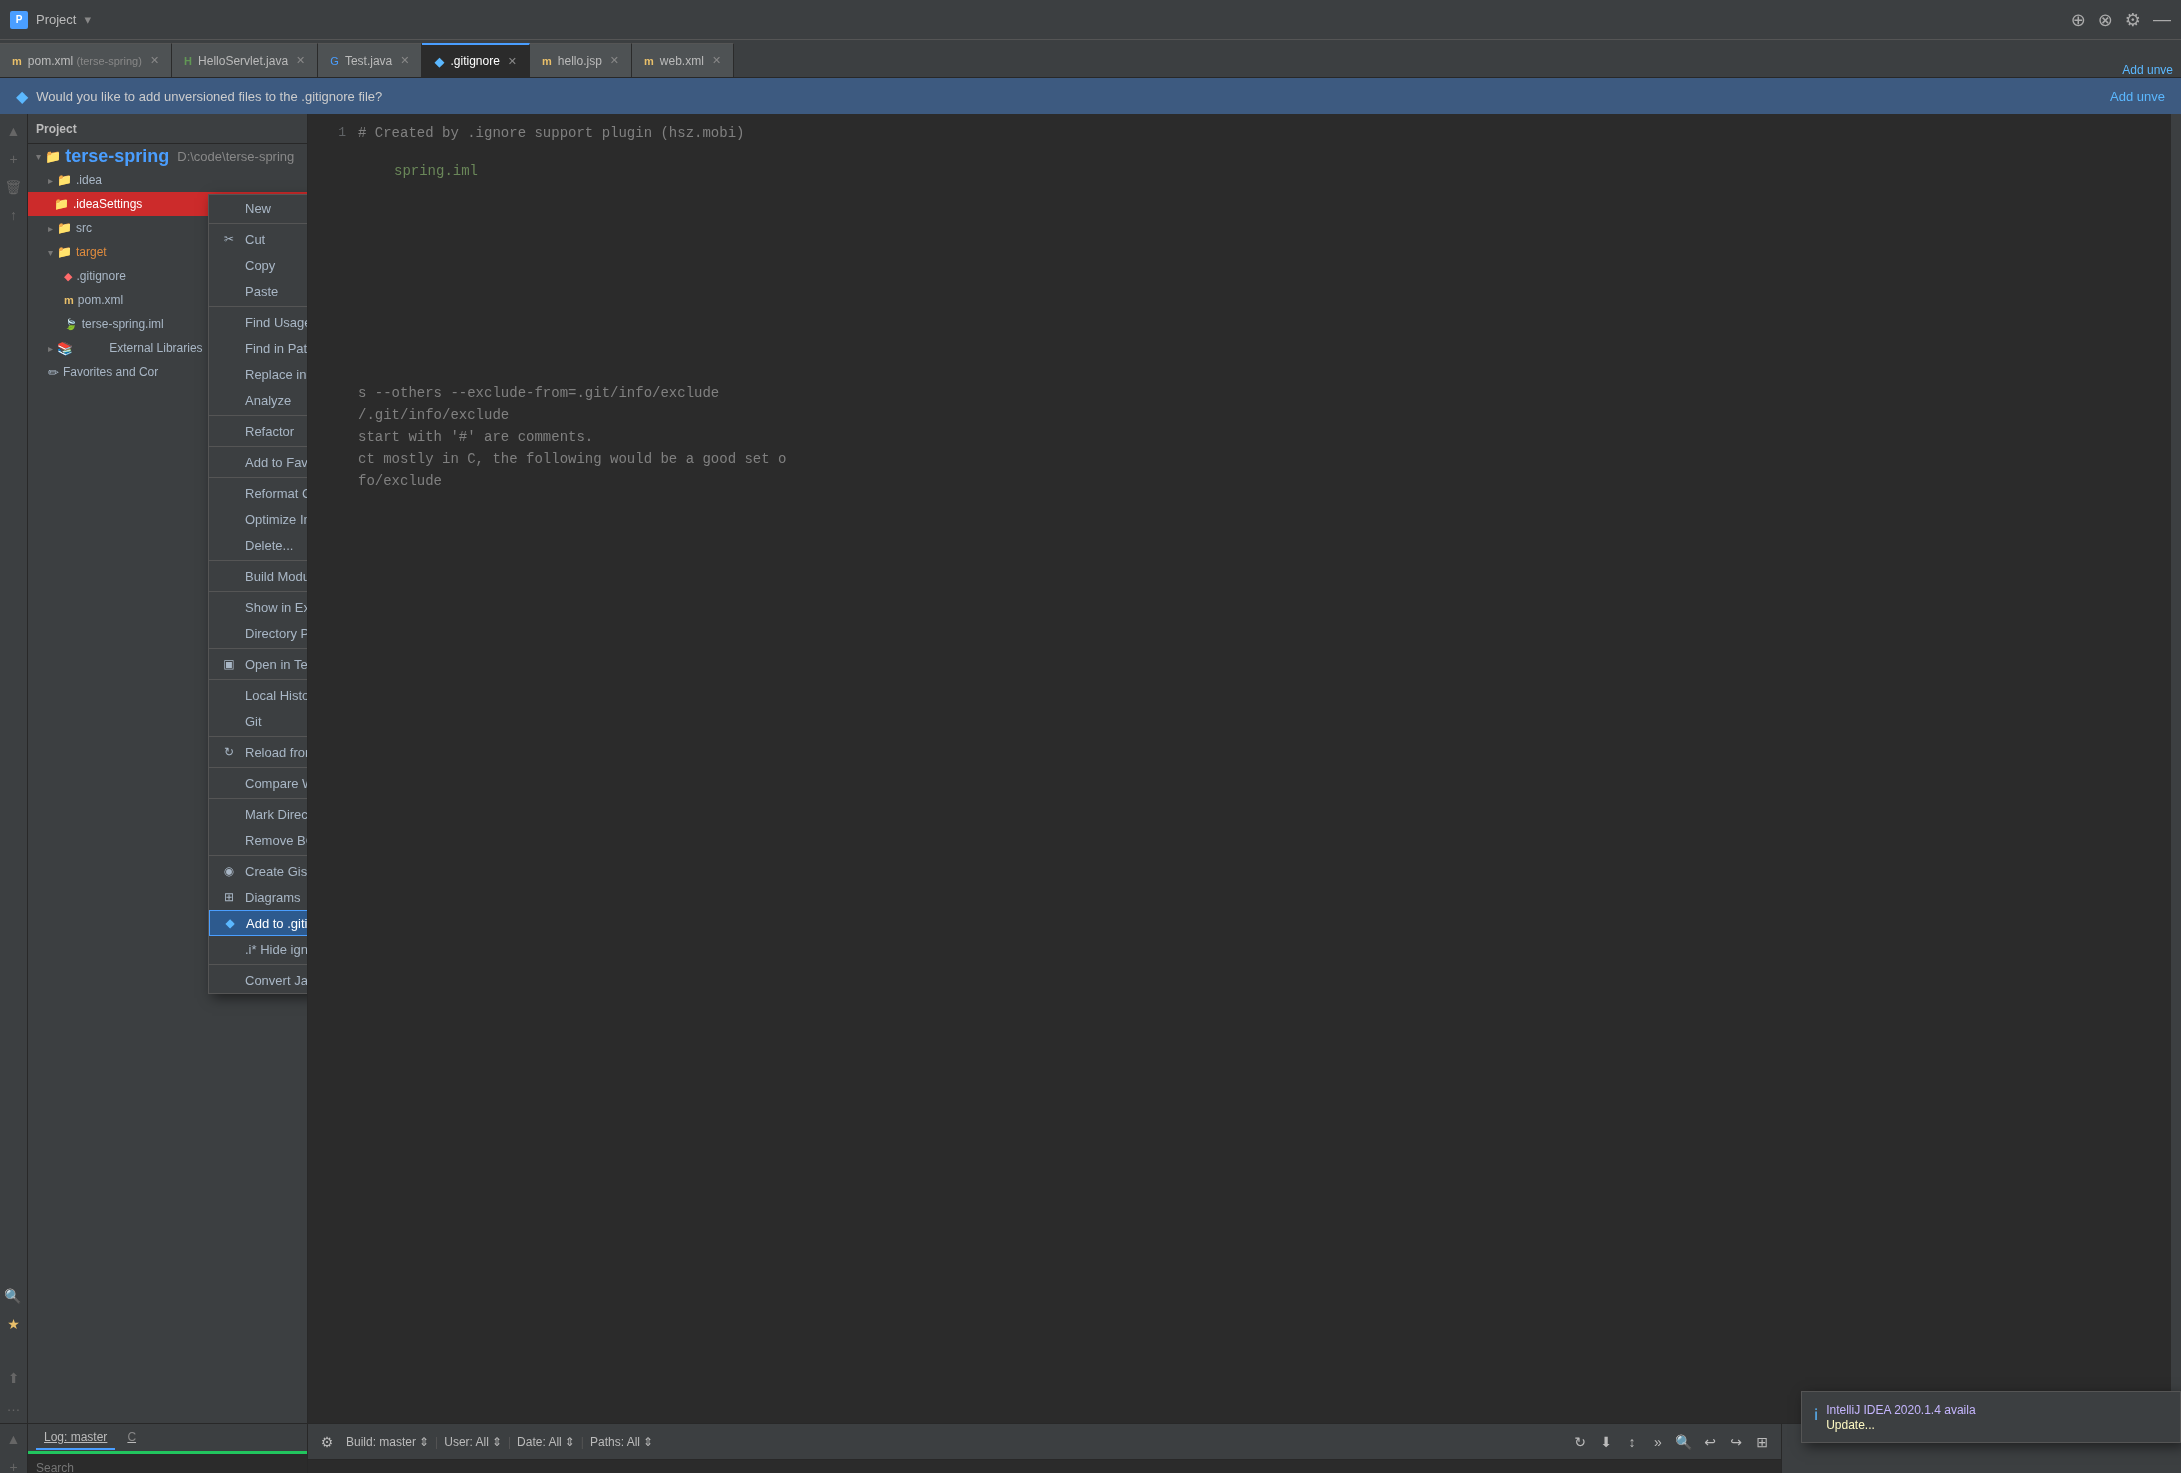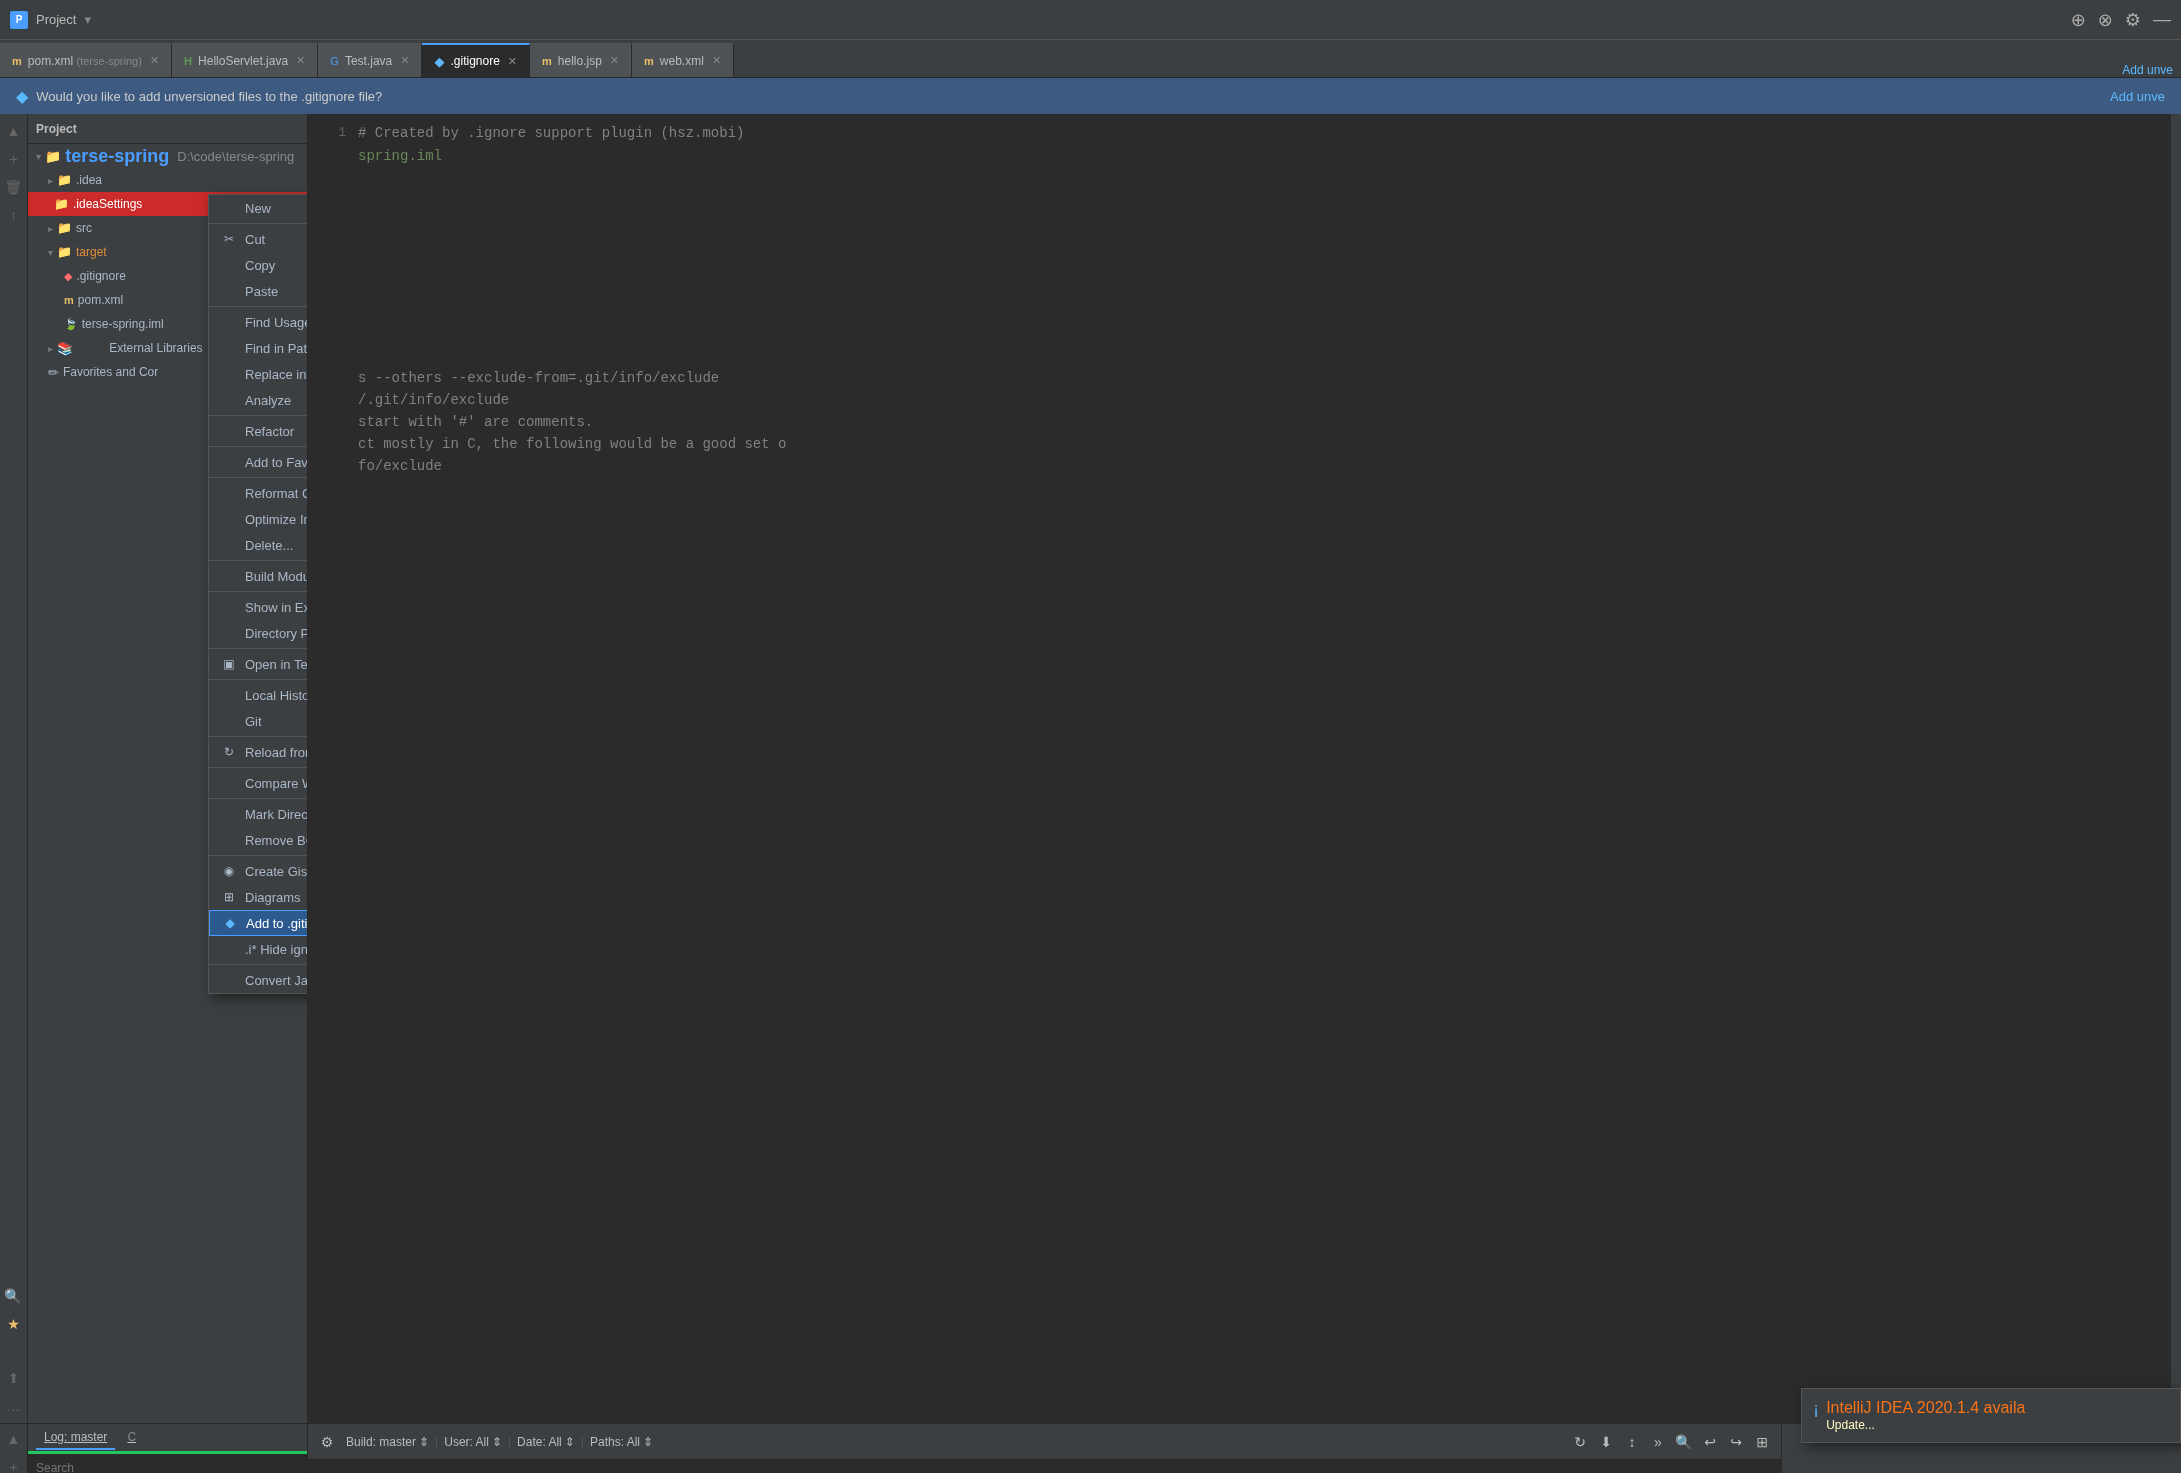--- a/index.html
+++ b/index.html
@@ -332,22 +332,22 @@
       display: flex;
       align-items: flex-start;
       gap: 8px;
     }
     .notif-popup-icon {
       color: #5bb8ff;
       font-size: 16px;
       margin-top: 1px;
     }
     .notif-popup-text {
-      font-size: 16px;
-      color: #f97316;
+      font-size: 12px;
+      color: #c4b5fd;
     }
     .notif-popup-link {
       color: #fef9c3;
       cursor: pointer;
       font-size: 12px;
     }
 
     
     .editor-with-scroll {
       display: flex;
@@ -725,21 +725,21 @@
   </div>
 
   <div class="editor-area">
     <div class="editor-with-scroll">
       <div class="editor-scroll-content">
         <div class="editor-content">
           <div class="editor-line">
             <span class="line-number">1</span>
             <span class="line-code code-comment"># Created by .ignore support plugin (hsz.mobi)</span>
           </div>
-          <div class="editor-line" style="margin-top:1px;">
+          <div class="editor-line" style="margin-top:16px;padding-left:36px;">
             <span class="line-number"></span>
             <span class="line-code" style="color:#6a8759;">spring.iml</span>
           </div>
           <div style="height:200px;"></div>
           <div class="editor-line">
             <span class="line-number"></span>
             <span class="line-code code-comment">s --others --exclude-from=.git/info/exclude</span>
           </div>
           <div class="editor-line">
             <span class="line-number"></span>

